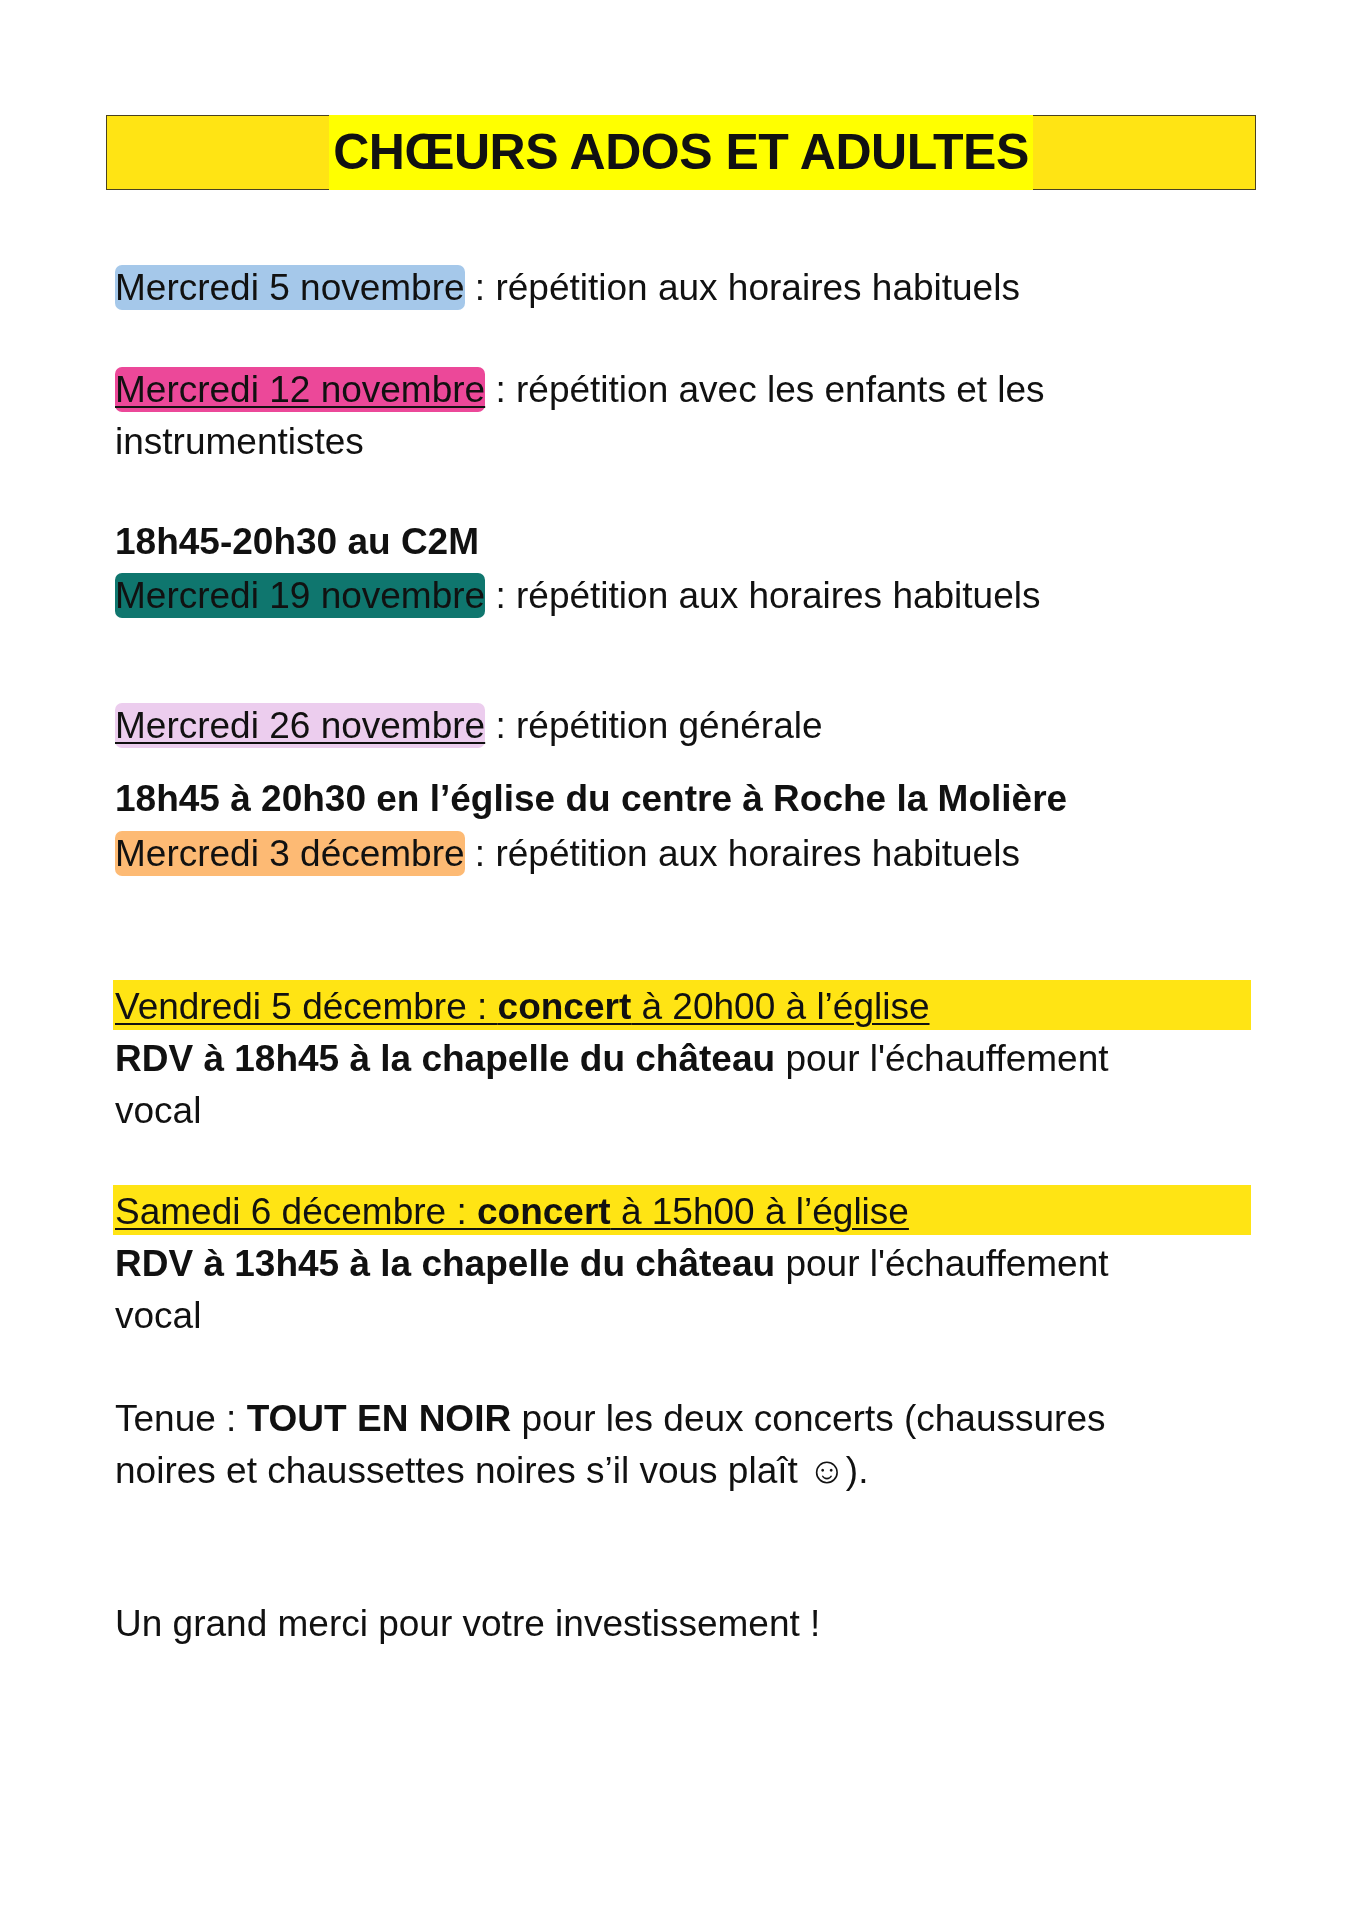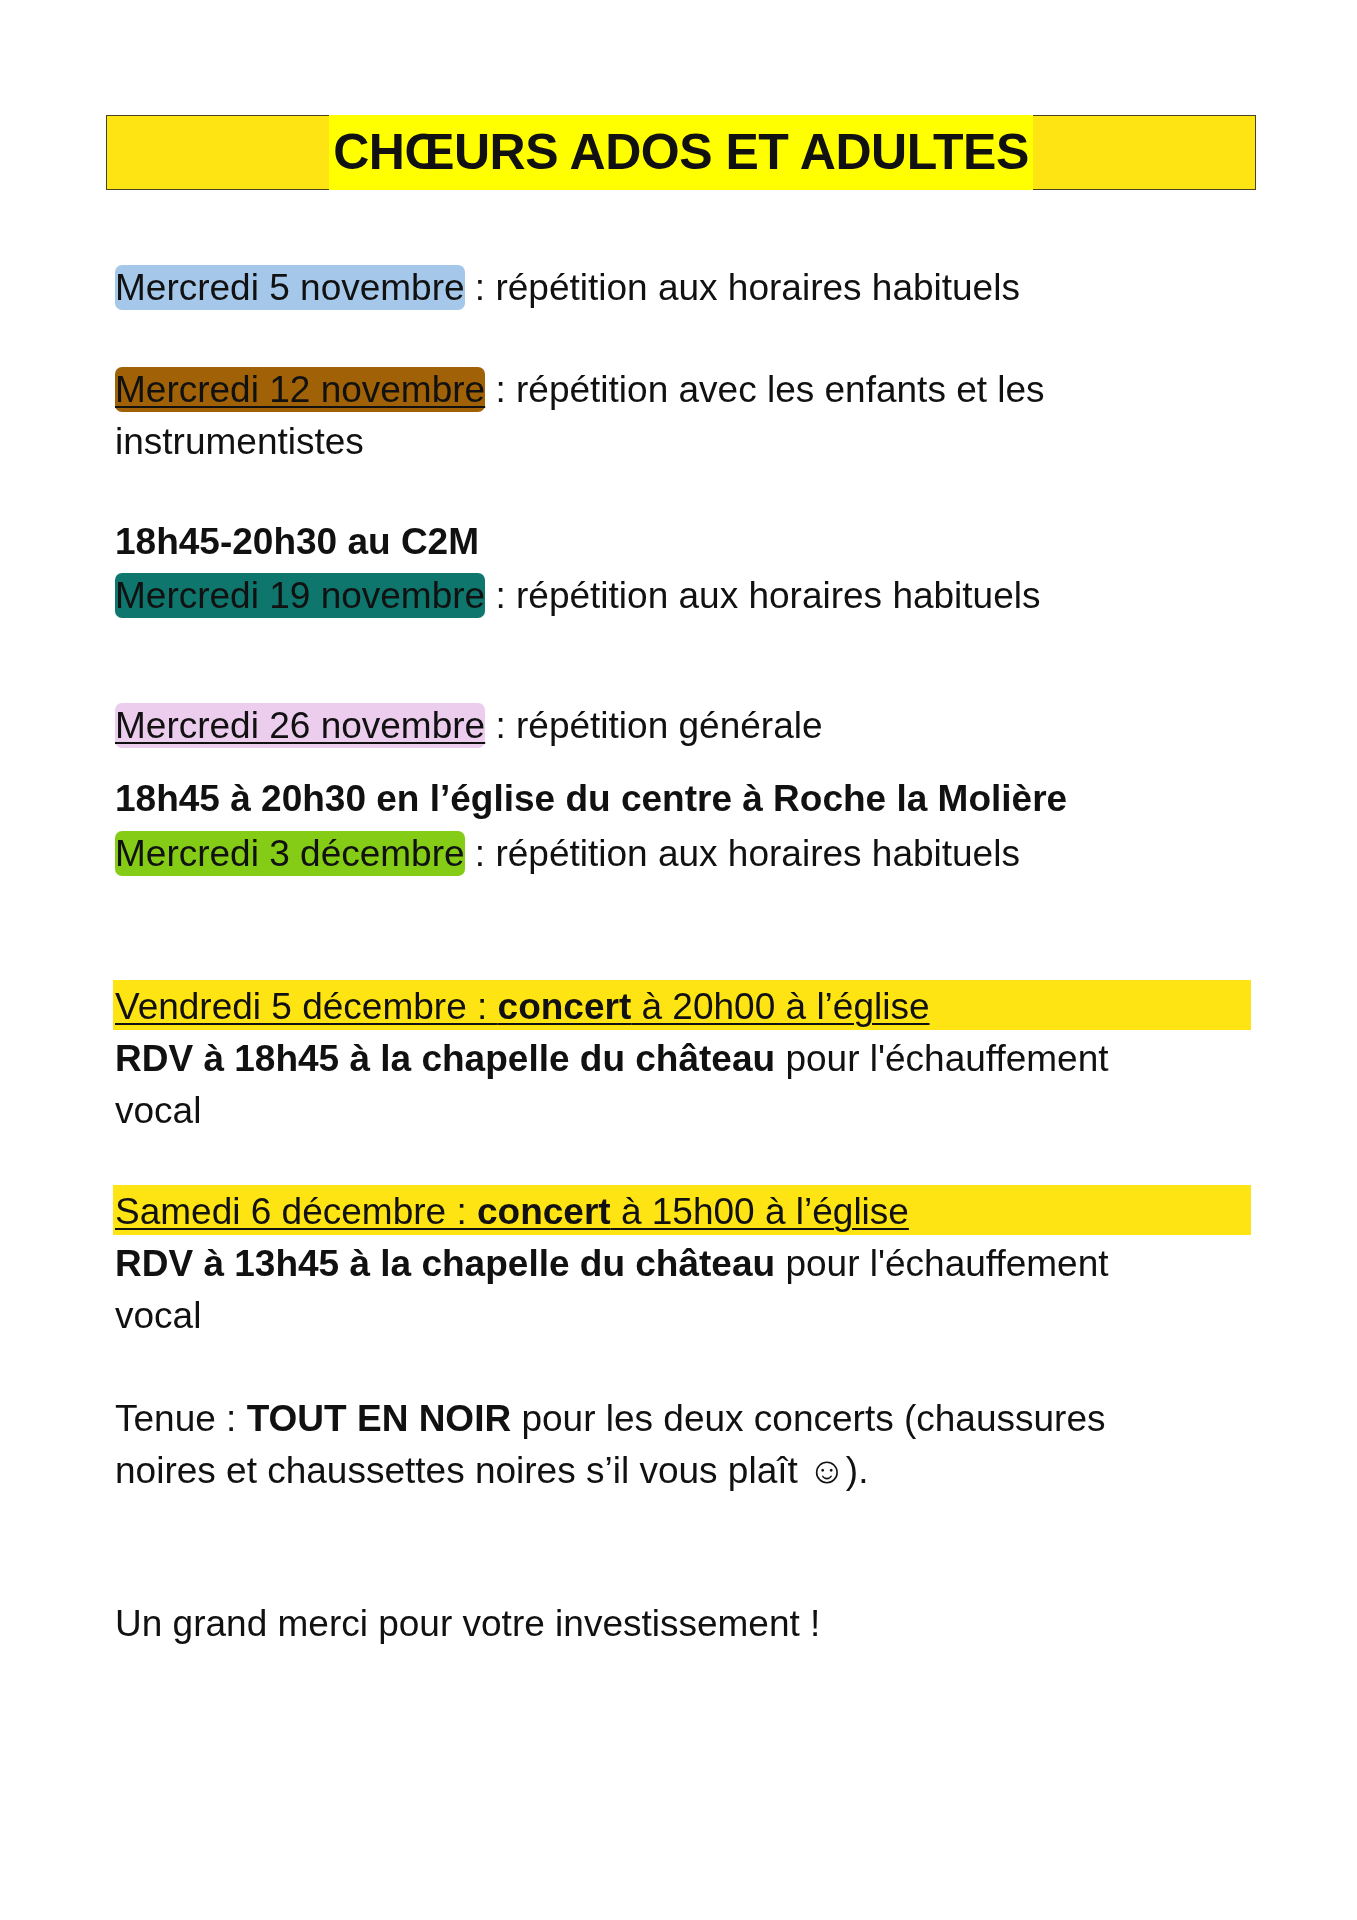--- a/index.html
+++ b/index.html
@@ -34,36 +34,36 @@
 
 <div class="title-box">
   <span class="title-text">CHŒURS ADOS ET ADULTES</span>
 </div>
 
 <div class="line" style="top:262px;">
   <span class="hl" style="background:#a5c8ea;">Mercredi 5 novembre</span><span> : répétition aux horaires habituels</span>
 </div>
 
 <div class="line" style="top:364px;">
-  <span class="hl u" style="background:#a16207;">Mercredi 12 novembre</span><span> : répétition avec les enfants et les</span>
+  <span class="hl u" style="background:#ec4899;">Mercredi 12 novembre</span><span> : répétition avec les enfants et les</span>
 </div>
 <div class="line" style="top:416px;">instrumentistes</div>
 <div class="line b" style="top:468px;">18h45-20h30 au C2M</div>
 
 <div class="line" style="top:570px;">
   <span class="hl" style="background:#0f766e;">Mercredi 19 novembre</span><span> : répétition aux horaires habituels</span>
 </div>
 
 <div class="line" style="top:700px;">
   <span class="hl u" style="background:#eccdee;">Mercredi 26 novembre</span><span> : répétition générale</span>
 </div>
 <div class="line b" style="top:725px;">18h45 à 20h30 en l’église du centre à Roche la Molière</div>
 
 <div class="line" style="top:828px;">
-  <span class="hl" style="background:#84cc16;">Mercredi 3 décembre</span><span> : répétition aux horaires habituels</span>
+  <span class="hl" style="background:#fdba74;">Mercredi 3 décembre</span><span> : répétition aux horaires habituels</span>
 </div>
 
 <div class="band" style="top:980px;"></div>
 <div class="line" style="top:981px;">
   <span class="u">Vendredi 5 décembre : </span><span class="u b">concert</span><span class="u"> à 20h00 à l’église</span>
 </div>
 <div class="line" style="top:1033px;">
   <span class="b">RDV à 18h45 à la chapelle du château</span><span> pour l'échauffement</span>
 </div>
 <div class="line" style="top:1085px;">vocal</div>

